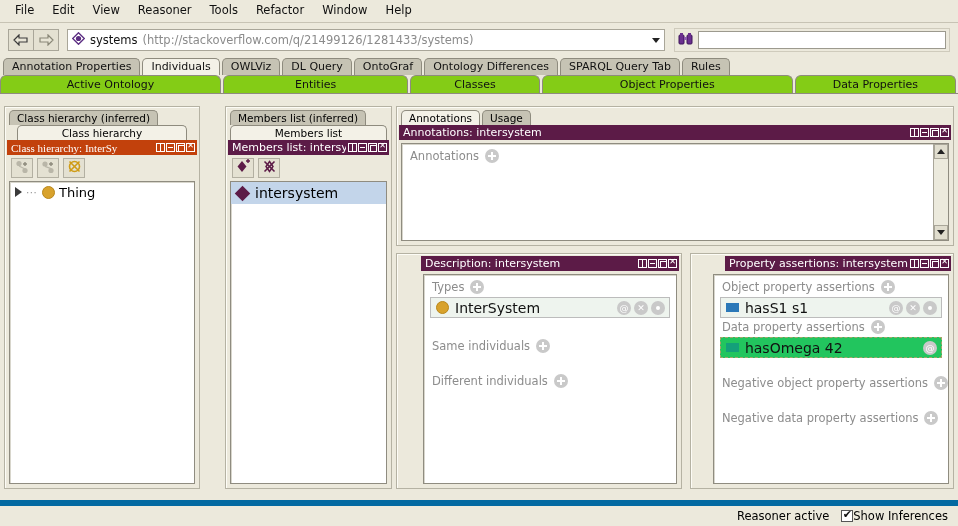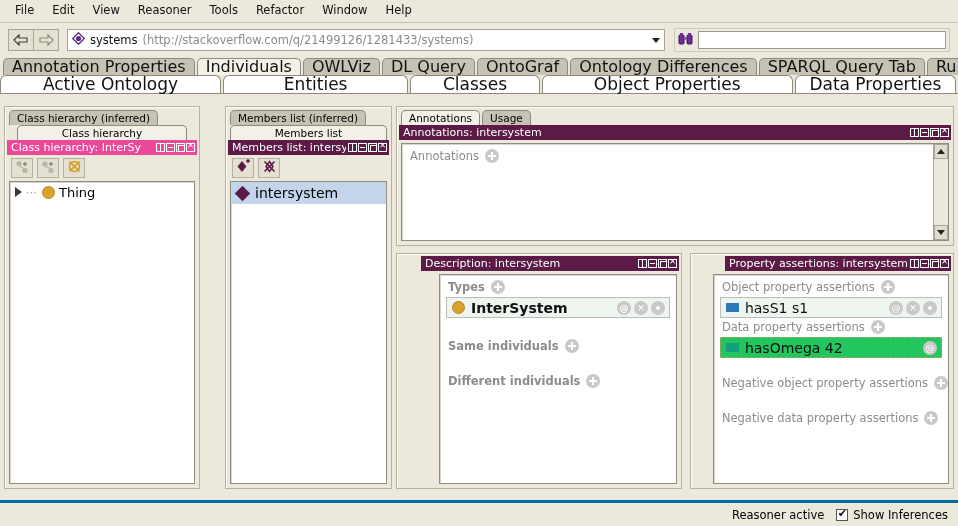--- a/index.html
+++ b/index.html
@@ -93,21 +93,21 @@
     height: 18px;
     display: flex;
     align-items: flex-end;
     padding-left: 3px;
     background: #ece9dc;
   }
   .tabrow .tab {
     height: 17px;
     line-height: 16px;
     padding: 0 8px;
-    font-size: 16px;
+    font-size: 11px;
     color: #111;
     background: #c6c3b4;
     border: 1px solid #8e8b7e;
     border-bottom: none;
     border-radius: 5px 5px 0 0;
     margin-right: 2px;
     cursor: default;
     white-space: nowrap;
   }
   .tabrow .tab.sel { background: #f3f1e7; }
@@ -115,23 +115,23 @@
     height: 19px;
     display: flex;
     align-items: flex-end;
     background: #ece9dc;
     border-bottom: 1px solid #8e8b7e;
   }
   .tabrow2 .tab2 {
     height: 18px;
     line-height: 17px;
     text-align: center;
-    font-size: 17px;
+    font-size: 11px;
     color: #111;
-    background: #ffffff;
+    background: #84cc16;
     border: 1px solid #8e8b7e;
     border-bottom: none;
     border-radius: 6px 6px 0 0;
     margin-right: 2px;
     cursor: default;
     white-space: nowrap;
   }
 
   
   .workspace {
@@ -178,21 +178,21 @@
   .vhead {
     height: 15px;
     display: flex;
     align-items: center;
     padding: 0 2px 0 4px;
     color: #fff;
     font-size: 11px;
     white-space: nowrap;
     overflow: hidden;
   }
-  .vhead.gold { background: #ec4899; color: #fff; }
+  .vhead.gold { background: #c2410c; color: #fff; font-family: Liberation Serif, serif; }
   .vhead.purple { background: #5c1b47; color: #fff; }
   .vhead .vtitle { overflow: hidden; text-overflow: clip; flex: 1 1 auto; }
   .vhead .wbtns { flex: 0 0 auto; display: flex; gap: 1px; margin-left: 2px; }
   .wb {
     width: 9px; height: 9px;
     border: 1px solid #fff;
     position: relative;
     cursor: default;
   }
   .wb.split::after {
@@ -334,36 +334,36 @@
   }
   .sb-up { width: 0; height: 0; border-left: 4px solid transparent; border-right: 4px solid transparent; border-bottom: 5px solid #222; }
   .sb-dn { width: 0; height: 0; border-left: 4px solid transparent; border-right: 4px solid transparent; border-top: 5px solid #222; }
 
   
   .statusbar {
     position: absolute;
     left: 0; bottom: 0;
     width: 958px; height: 26px;
     background: #ece9dc;
-    border-top: 3px solid #0369a1;
+    border-top: 6px solid #0369a1;
     display: flex; align-items: center; justify-content: flex-end;
     padding-right: 10px; gap: 12px;
     font-size: 11.5px;
   }
   .chk {
     width: 12px; height: 12px; background: #fff;
     border: 1px solid #555; position: relative;
     display: inline-block; vertical-align: middle;
     cursor: default;
   }
   .chk.on::after {
     content: "✔"; position: absolute; left: 0px; top: -3px;
     font-size: 11px; line-height: 14px; color: #111; width: 10px; text-align: center;
   }
-  .cklabel { display: flex; align-items: center; gap: 5px; cursor: default; }
+  .cklabel { display: flex; align-items: center; cursor: default; }
 </style>
 </head>
 <body>
 
 <div id="app">
 
   <div class="menubar">
     <div class="mi">File</div>
     <div class="mi">Edit</div>
     <div class="mi">View</div>
@@ -584,21 +584,21 @@
         <div class="sunken" style="flex:1 1 0; display:flex; flex-direction:column;padding-left:24px;">
           <div class="vhead purple">
             <span class="vtitle">Description: intersystem</span>
             <span class="wbtns">
               <span class="wb split"></span>
               <span class="wb min"></span>
               <span class="wb max"></span>
               <span class="wb close"></span>
             </span>
           </div>
-          <div class="contentbox" style="flex:1 1 auto; margin:3px 2px 2px 18px;font-weight:bold;">
+          <div class="contentbox" style="flex:1 1 auto; margin:3px 2px 2px 2px;">
 
             <div class="seclabel">
               <span>Types</span>
               <span class="plusbtn"></span>
             </div>
             <div class="entryrow">
               <span class="circle-cls"></span>
               <span class="etext">InterSystem</span>
               <span class="rowicons">
                 <span class="ric">@</span>

